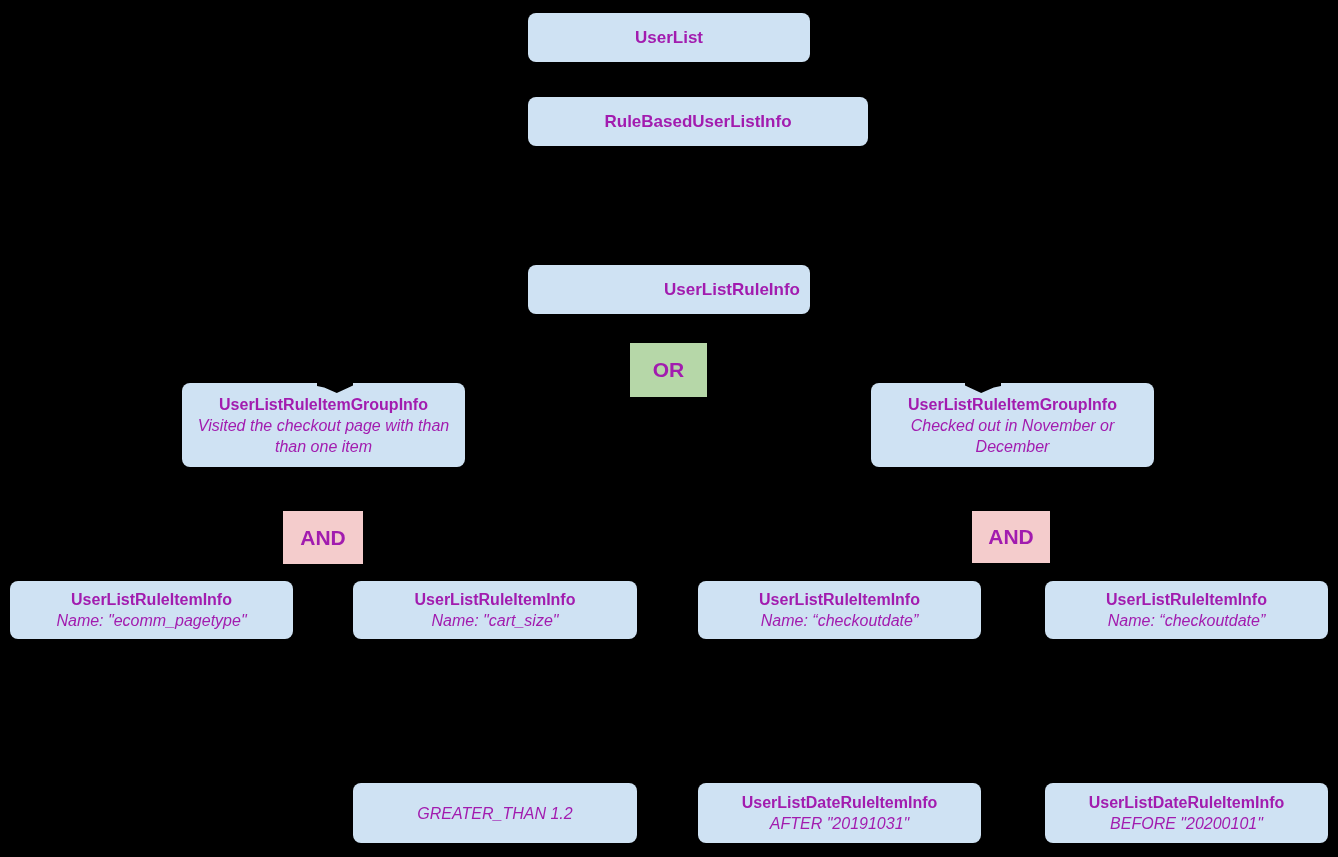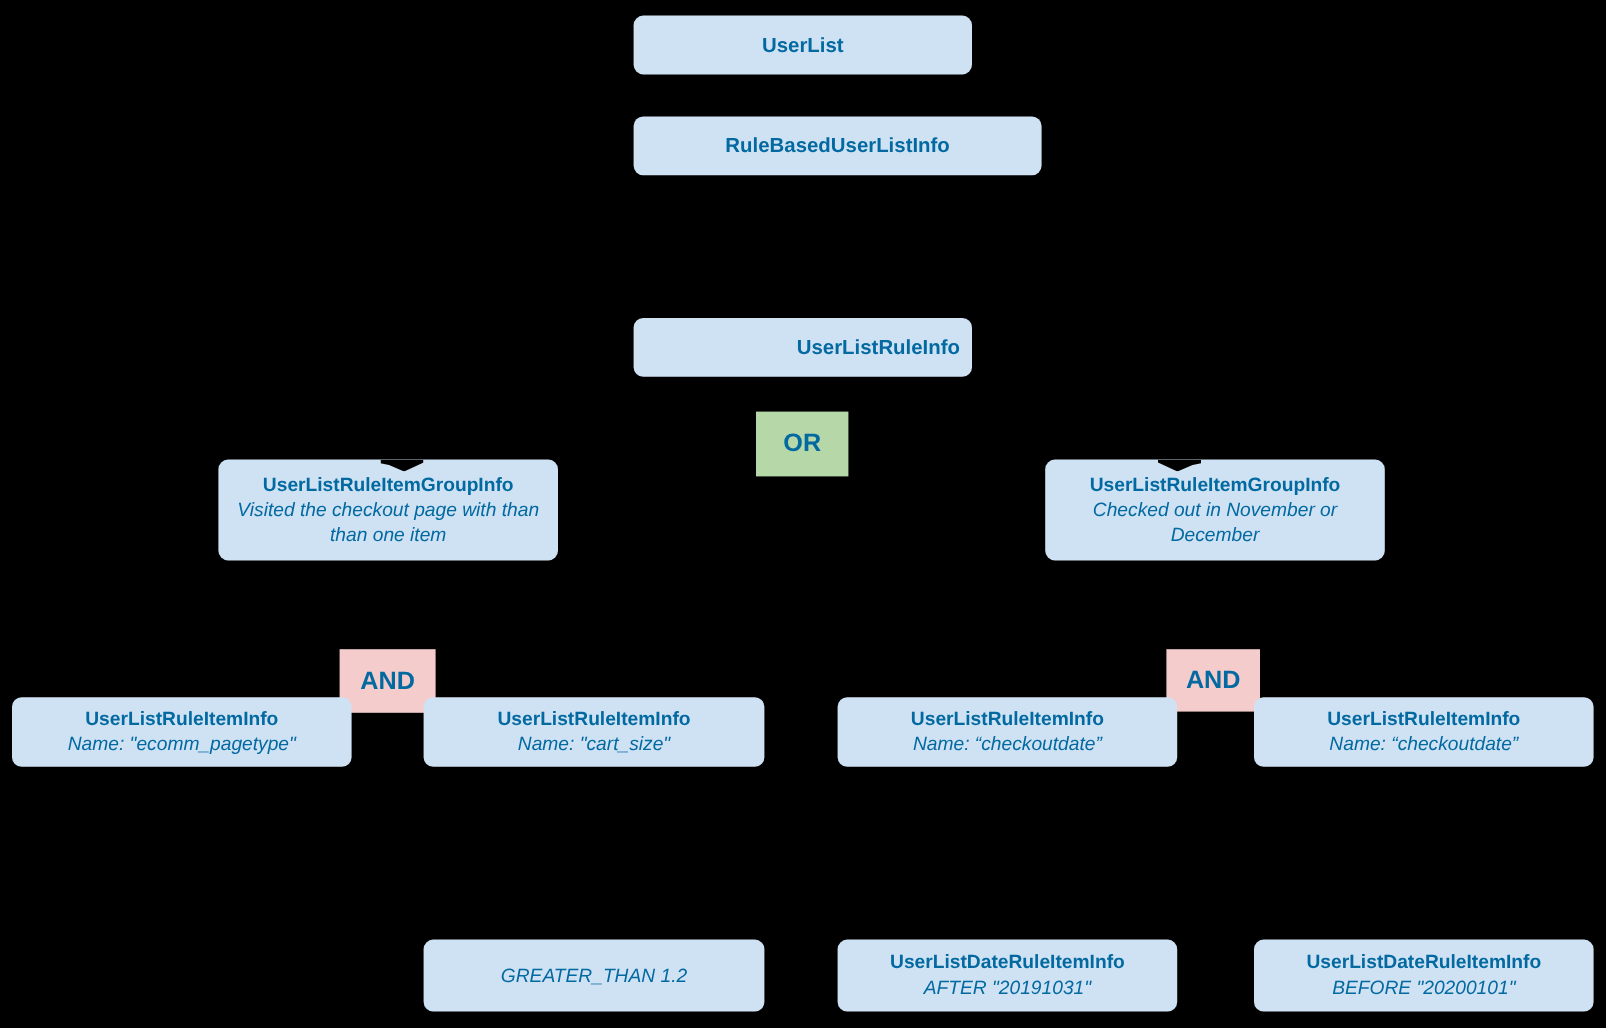--- a/index.html
+++ b/index.html
@@ -7,21 +7,21 @@
     padding: 0;
     background: #000000;
   }
   #canvas {
     position: relative;
     width: 1338px;
     height: 857px;
     background: #000000;
     overflow: hidden;
     font-family: "Liberation Sans", sans-serif;
-    color: #0369a1;
+    color: #a21caf;
   }
   .node {
     position: absolute;
     background: #cfe2f3;
     border-radius: 8px;
     display: flex;
     flex-direction: column;
     align-items: center;
     justify-content: center;
     text-align: center;
@@ -44,21 +44,21 @@
   .op {
     position: absolute;
     display: flex;
     align-items: center;
     justify-content: center;
     font-weight: bold;
     font-size: 21px;
     box-sizing: border-box;
   }
   .op.or  { background: #b6d7a8; }
-  .op.and { background: #f4cccc; margin-top: 30px; }
+  .op.and { background: #f4cccc; }
   .arrowhead {
     position: absolute;
     background: #000000;
     width: 36px;
     height: 10px;
   }
   .arrowhead.left  { clip-path: polygon(0% 0%, 100% 0%, 100% 25%, 55% 100%, 20% 45%, 0% 30%); }
   .arrowhead.right { clip-path: polygon(0% 0%, 100% 0%, 100% 30%, 80% 45%, 45% 100%, 0% 25%); }
 </style>
 </head>

